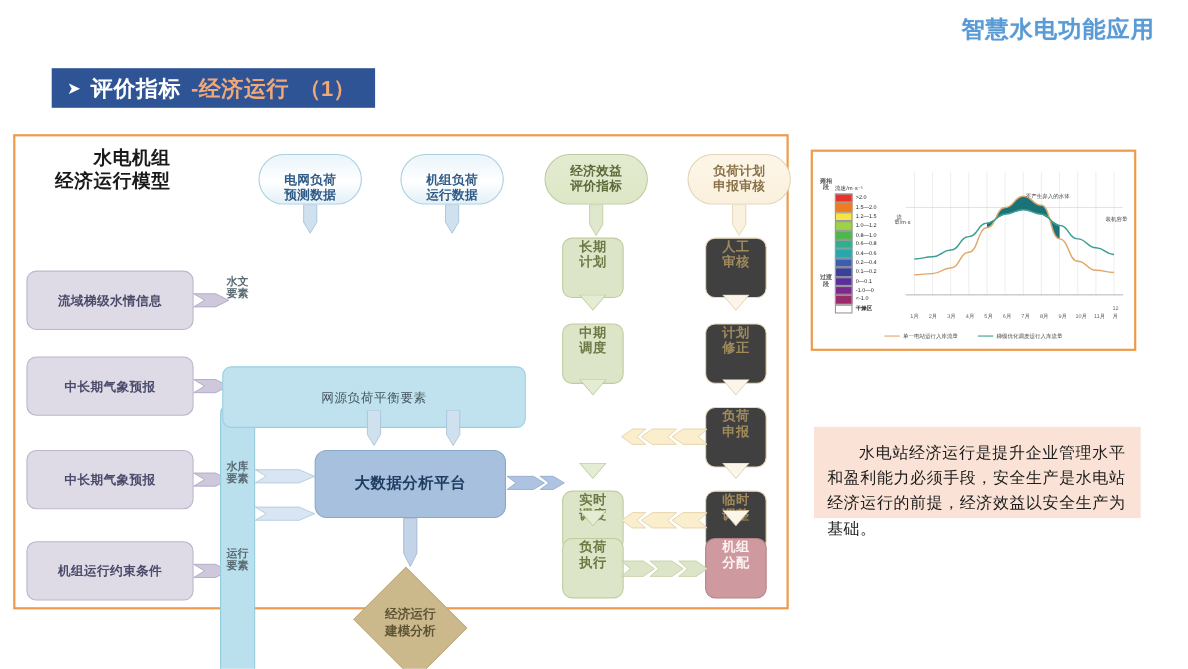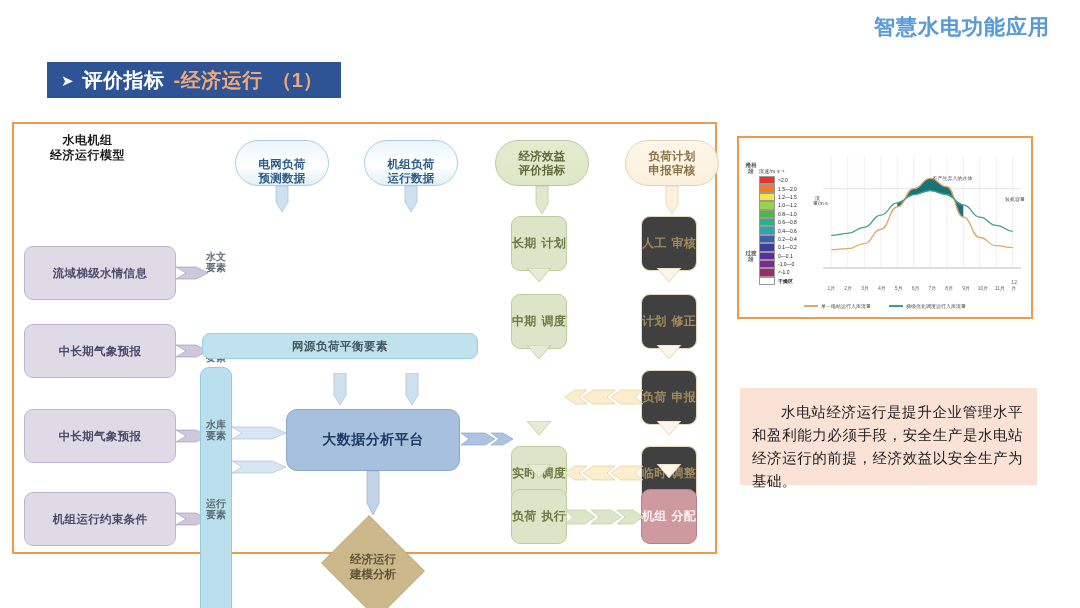--- a/index.html
+++ b/index.html
@@ -32,22 +32,22 @@
   .title-seg3 { color: #f0a878; font-size: 20px; font-weight: bold; }
 
   
   .diagram-panel {
     position: absolute; left: 12px; top: 122px;
     width: 705px; height: 432px;
     border: 2px solid #ed9b4a; background: #ffffff;
   }
   .model-title {
     position: absolute; left: 36px; top: 9px;
-    font-size: 12px; font-weight: bold; color: #1a1a1a;
-    line-height: 1.25; text-align: center; letter-spacing: .5px;
+    font-size: 17px; font-weight: bold; color: #1a1a1a;
+    line-height: 1.25; text-align: right; letter-spacing: .5px;
   }
 
   
   .in-box {
     position: absolute; left: 10px; width: 152px; height: 54px;
     background: #dedae6; border: 1px solid #bdb6cb; border-radius: 9px;
     display: flex; align-items: center; justify-content: center;
     font-size: 11.5px; font-weight: bold; color: #4a4a6a; letter-spacing: .3px;
   }
   .in-arrow {
@@ -64,24 +64,24 @@
     position: absolute; left: 188px; width: 28px;
     font-size: 10px; color: #5a6a72; font-weight: bold;
     text-align: center; line-height: 1.05;
     writing-mode: horizontal-tb;
   }
   .elem-label span { display: block; }
 
   
   .balance-bar {
     position: absolute; left: 188px; top: 209px;
-    width: 276px; height: 26px;
+    width: 276px; height: 56px;
     background: #bfe2ee; border: 1px solid #9ccfdf; border-radius: 8px;
     display: flex; align-items: center; justify-content: center;
-    font-size: 11.5px; color: #44565e; letter-spacing: .5px; font-weight: bold;
+    font-size: 11.5px; color: #44565e; letter-spacing: .5px;
   }
 
   
   .oval {
     position: absolute; width: 94px; height: 46px;
     border-radius: 23px;
     display: flex; align-items: center; justify-content: center;
     text-align: center; line-height: 1.22;
     font-size: 11.5px; font-weight: bold; letter-spacing: .3px;
   }
@@ -111,21 +111,21 @@
   .diamond-text {
     position: absolute; inset: 0; display: flex; flex-direction: column;
     align-items: center; justify-content: center;
     font-size: 11.5px; font-weight: bold; color: #5f5436; line-height: 1.3;
   }
 
   
   .stage {
     position: absolute; width: 56px; height: 55px;
     border-radius: 9px;
-    display: flex; flex-direction: row; align-items: center; justify-content: space-between;
+    display: flex; flex-direction: column; align-items: center; justify-content: flex-start;
     font-size: 12px; font-weight: bold; line-height: 1.18; letter-spacing: .3px;
   }
   .stage-green { background: #dde5c8; border: 1px solid #bfcc9e; color: #6d7a46; }
   .stage-cream { background: #404040; border: 1px solid #e6d8bb; color: #a08a5c; }
   .stage-red   { background: #ce9aa0; border: 1px solid #b6828a; color: #fdf1f2; }
 
   
   .v-chev { position: absolute; width: 16px; }
   .h-chev { position: absolute; height: 18px; }
 
@@ -160,21 +160,21 @@
   .chart-annot { position: absolute; font-size: 5px; color: #444; white-space: nowrap; }
   .chart-legend2 { position: absolute; left: 0; right: 0; bottom: 4px; display: flex;
                    justify-content: center; gap: 18px; }
   .cl2-item { display: flex; align-items: center; gap: 3px; }
   .cl2-line { width: 14px; height: 1.6px; }
   .cl2-txt { font-size: 5px; color: #444; }
 
   
   .note-box {
     position: absolute; left: 740px; top: 388px;
-    width: 297px; height: 97px;
+    width: 297px; height: 83px;
     background: #fae3d6;
     padding: 13px 14px 0 12px;
     font-size: 14.5px; color: #1b1b1b; line-height: 1.58;
     letter-spacing: .4px; text-align: justify;
   }
   .note-box p { text-indent: 2em; }
 </style>
 </head>
 <body>
 

